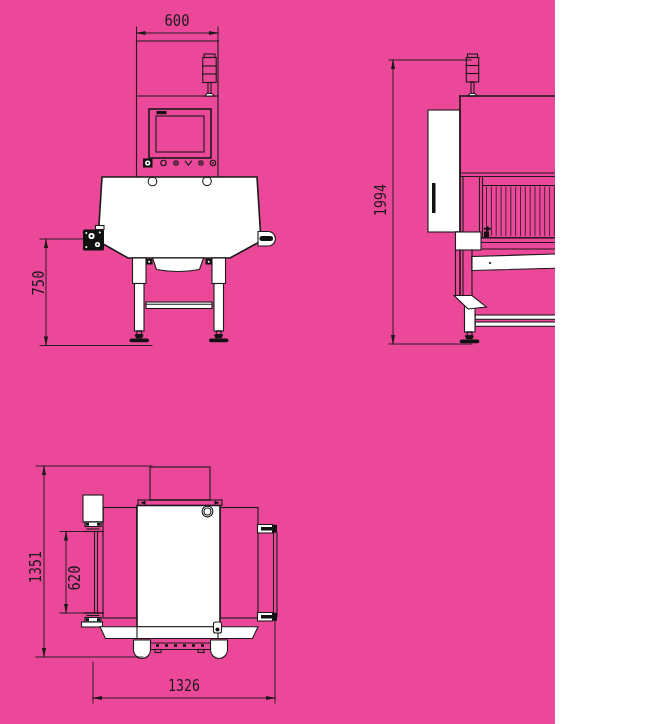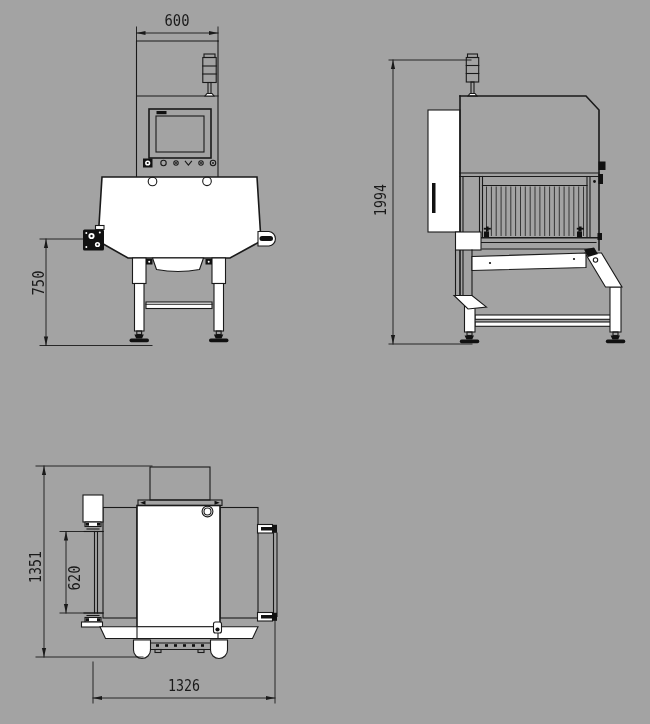--- a/index.html
+++ b/index.html
@@ -1,16 +1,16 @@
 <!DOCTYPE html>
 <html><head>
 <meta charset="utf-8">
 <style>
   html, body { margin: 0; padding: 0; background: #ffffff; }
-  .page { width: 650px; height: 724px; background: #a3a3a3; overflow: hidden; }
+  .page { width: 555px; height: 724px; background: #ec4899; overflow: hidden; }
   svg { display: block; }
   .ln   { stroke: #1a1a1a; stroke-width: 1.1; fill: none; stroke-linecap: square; }
   .lnF  { stroke: #1a1a1a; stroke-width: 1.1; fill: #ffffff; stroke-linecap: square; }
   .thick{ stroke-width: 1.6; }
   .thin { stroke-width: 0.8; }
   .dk   { fill: #111111; stroke: none; }
   .dim  { stroke: #1a1a1a; stroke-width: 0.9; fill: none; stroke-linecap: square; }
   .arr  { fill: #1a1a1a; stroke: none; }
   .dimtxt { font-family: "DejaVu Sans Mono", "Liberation Mono", monospace;
             font-size: 15.5px; fill: #1a1a1a; text-anchor: middle; }

